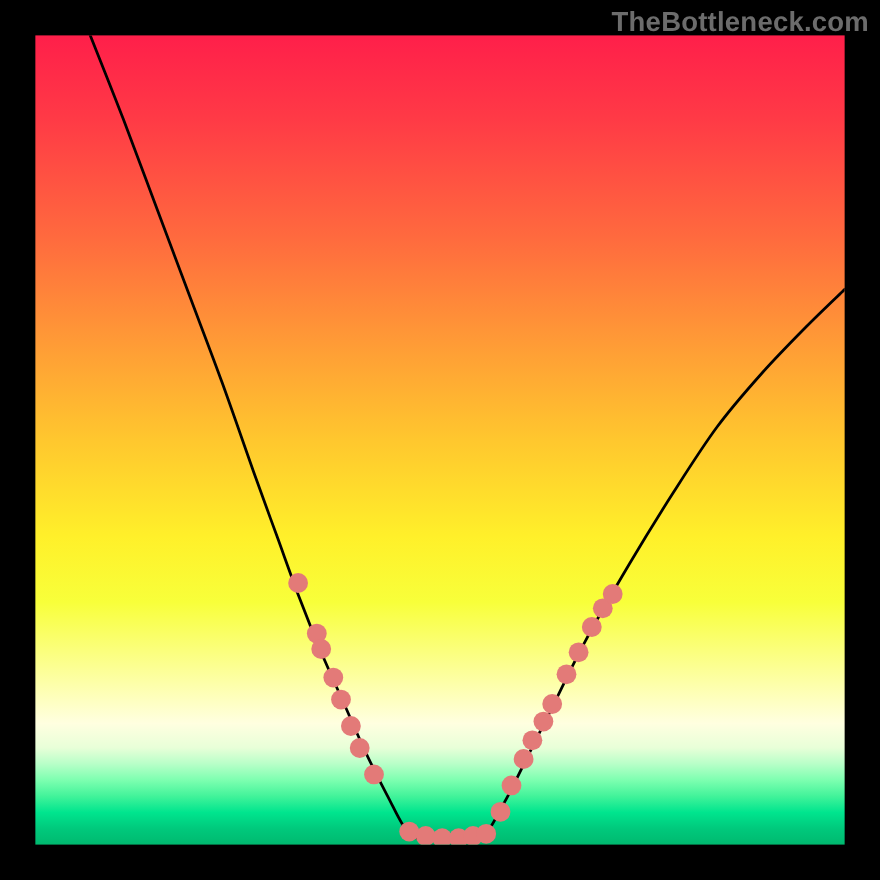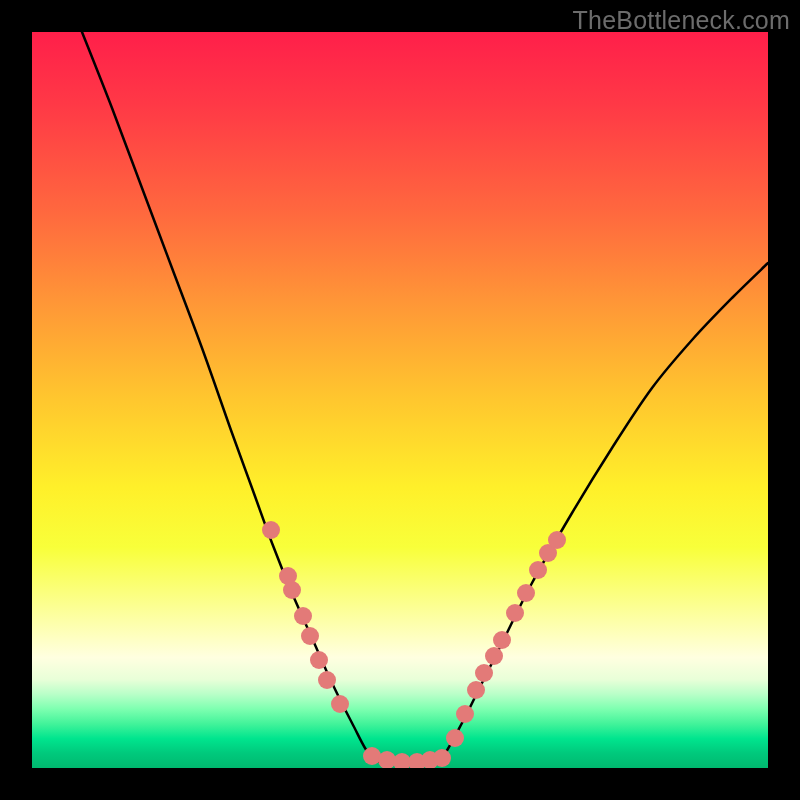--- a/index.html
+++ b/index.html
@@ -48,21 +48,21 @@
     );
   }
   .watermark {
     position: absolute;
     top: 6px;
     right: 10px;
     font-family: Arial, Helvetica, sans-serif;
     font-size: 25px;
     color: #6c6c6c;
     letter-spacing: 0.2px;
-    font-weight: 400;
+    font-weight: 700;
     user-select: none;
   }
   svg.curve {
     position: absolute;
     inset: 0;
     width: 100%;
     height: 100%;
   }
   .marker {
     fill: #e37a78;

